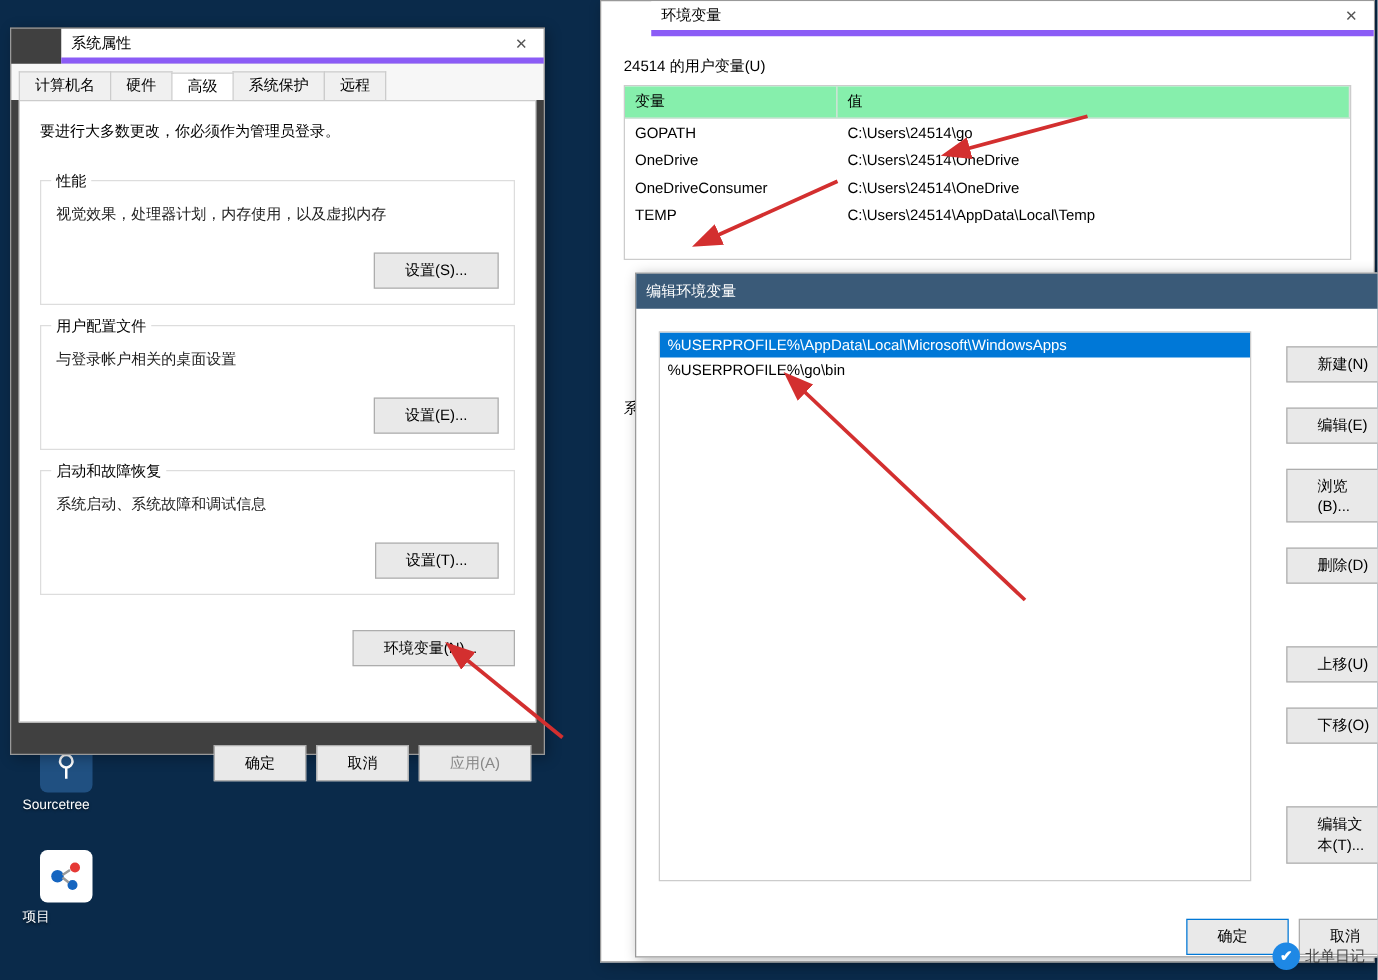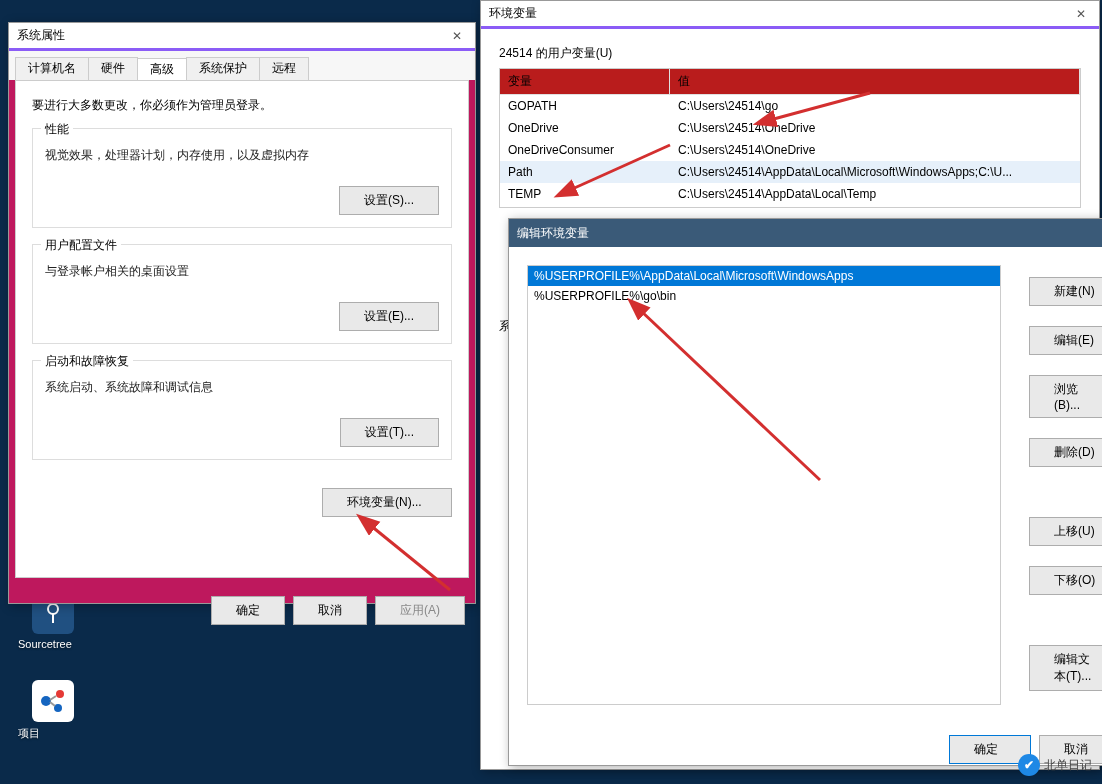--- a/index.html
+++ b/index.html
@@ -6,45 +6,45 @@
 body { width: 1102px; height: 784px; background: #0a2a4a; position: relative; overflow: hidden; }
 
 
 .desktop-icon { position: absolute; width: 70px; text-align: left; color: #fff; }
 .desktop-icon .ico { width: 42px; height: 42px; margin: 0 auto 4px; border-radius: 6px; display: flex; align-items: center; justify-content: center; }
 .desktop-icon .lbl { font-size: 11px; text-shadow: 0 1px 2px rgba(0,0,0,.6); }
 
 
 .win { position: absolute; background: #fff; border: 1px solid #999; box-shadow: 2px 2px 10px rgba(0,0,0,.3); }
 .titlebar { height: 28px; display: flex; align-items: center; padding: 0 8px; font-size: 12px; }
-.titlebar.light { background: #fff; border-bottom: 3px solid #8b5cf6; }
+.titlebar.light { background: #fff; border-bottom: 5px solid #8b5cf6; margin-left: 40px; }
 .titlebar.dark { background: #3a5a78; color: #fff; }
 .titlebar .spacer { flex: 1; }
 .closebtn { width: 20px; height: 20px; display: flex; align-items: center; justify-content: center; cursor: pointer; color: #555; }
 .closebtn.dark { color: #fff; }
 
 
-#sysprops { left: 8px; top: 22px; width: 468px; height: 582px; background: #be185d; }
+#sysprops { left: 8px; top: 22px; width: 428px; height: 582px; background: #404040; }
 .tabs { display: flex; background: #f7f7f7; padding: 6px 6px 0; }
 .tab { padding: 2px 12px; border: 1px solid #ccc; border-bottom: none; background: #f0f0f0; margin-right: -1px; cursor: pointer; }
 .tab.active { background: #fff; position: relative; top: 1px; border-bottom: 1px solid #fff; }
 .tab-body { background: #fff; border: 1px solid #ccc; margin: 0 6px 6px; padding: 16px; height: 498px; position: relative; }
 .group { border: 1px solid #ddd; margin-bottom: 16px; padding: 18px 12px 12px; position: relative; }
 .group-title { position: absolute; top: -8px; left: 8px; background: #fff; padding: 0 4px; }
 .group-desc { margin-bottom: 10px; color: #222; }
 .btn { background: #e9e9e9; border: 1px solid #adadad; padding: 5px 24px; cursor: pointer; min-width: 72px; text-align: left; margin-top: 12px; }
 .btn.default { border: 1px solid #0078d7; }
 .btn-row-right { display: flex; justify-content: flex-end; }
 .bottom-btns { display: flex; justify-content: flex-end; gap: 8px; padding: 0 10px 10px; }
 
 
 #envmain { left: 480px; top: 0; width: 620px; height: 770px; background: #fff; }
 .env-section-label { margin: 16px 0 6px 18px; }
 .var-table { margin: 0 18px; border: 1px solid #ccc; height: 140px; overflow: hidden; }
-.var-head { display: flex; background: #b91c1c; border-bottom: 1px solid #e0e0e0; }
+.var-head { display: flex; background: #86efac; border-bottom: 1px solid #e0e0e0; }
 .var-head > div { padding: 4px 8px; border-right: 1px solid #e0e0e0; }
 .var-row { display: flex; padding: 2px 0; }
 .var-row.sel { background: #e6f0fa; }
 .var-row > div { padding: 2px 8px; white-space: nowrap; overflow: hidden; text-overflow: ellipsis; }
 .col-var { width: 170px; }
 .col-val { flex: 1; }
 
 
 #editenv { left: 508px; top: 218px; width: 632px; height: 548px; background: #fff; }
 .edit-body { padding: 18px; display: flex; gap: 28px; height: calc(100% - 70px); }
@@ -97,21 +97,21 @@
     <span class="closebtn">✕</span>
   </div>
   <div class="tabs">
     <div class="tab">计算机名</div>
     <div class="tab">硬件</div>
     <div class="tab active">高级</div>
     <div class="tab">系统保护</div>
     <div class="tab">远程</div>
   </div>
   <div class="tab-body">
-    <div style="margin-bottom:14px;">要进行大多数更改，你必须作为管理员登录。</div>
+    <div style="margin-bottom:30px;">要进行大多数更改，你必须作为管理员登录。</div>
     <div class="group">
       <div class="group-title">性能</div>
       <div class="group-desc">视觉效果，处理器计划，内存使用，以及虚拟内存</div>
       <div class="btn-row-right">
           <button class="btn">设置(S)...</button>
         </div>
     </div>
     <div class="group">
       <div class="group-title">用户配置文件</div>
       <div class="group-desc">与登录帐户相关的桌面设置</div>
@@ -153,24 +153,20 @@
         <div class="col-var">GOPATH</div>
         <div class="col-val">C:\Users\24514\go</div>
       </div>
     <div class="var-row">
         <div class="col-var">OneDrive</div>
         <div class="col-val">C:\Users\24514\OneDrive</div>
       </div>
     <div class="var-row">
         <div class="col-var">OneDriveConsumer</div>
         <div class="col-val">C:\Users\24514\OneDrive</div>
-      </div>
-    <div class="var-row sel">
-        <div class="col-var">Path</div>
-        <div class="col-val">C:\Users\24514\AppData\Local\Microsoft\WindowsApps;C:\U...</div>
       </div>
     <div class="var-row">
         <div class="col-var">TEMP</div>
         <div class="col-val">C:\Users\24514\AppData\Local\Temp</div>
       </div>
   </div>
   <div class="env-section-label" style="margin-top:110px;">系</div>
 
   <div class="peek-btn" style="top:275px;">D)</div>
   <div class="peek-btn" style="top:554px;">L)</div>

